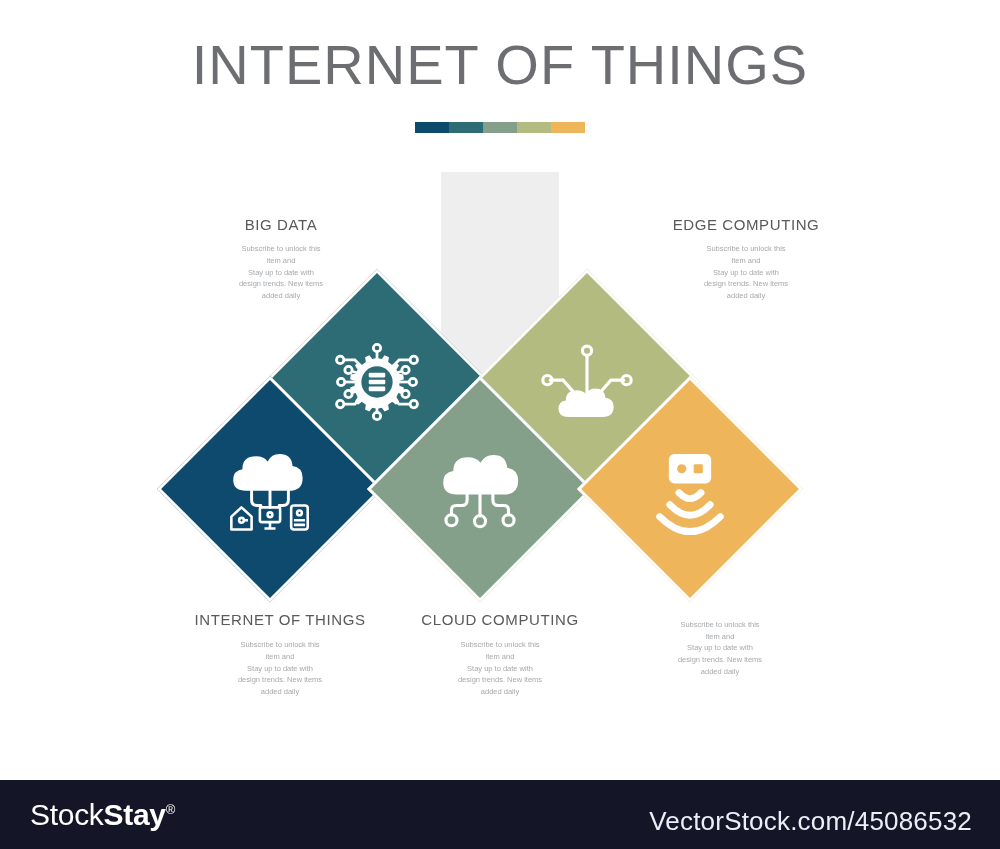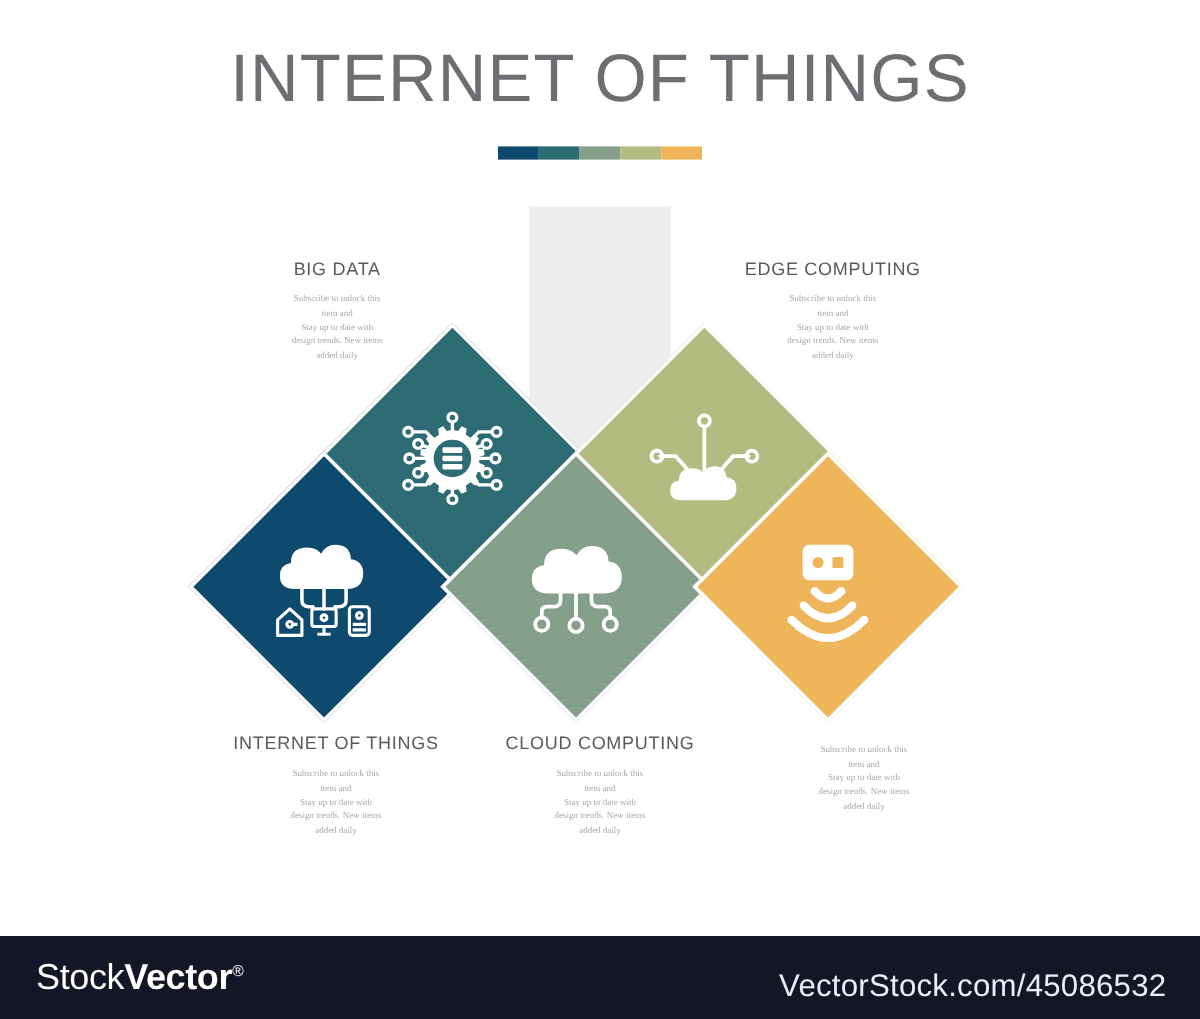--- a/index.html
+++ b/index.html
@@ -71,21 +71,20 @@
     font-weight:normal;
     letter-spacing:0.6px;
     color:#58595b;
     line-height:1.22;
   }
   .block .sub {
     margin-top:9px;
     font-size:7.5px;
     line-height:1.55;
     color:#a7a9ac;
-    font-family:Liberation Serif, serif;
   }
   .block.below .sub { margin-top:10px; }
 
   
   #footer {
     position:absolute;
     left:0; top:780px;
     width:1000px; height:69px;
     background:#141627;
   }
@@ -259,21 +258,21 @@
     <div class="hd">BIG DATA</div>
     <div class="sub">
       <div>Subscribe to unlock this</div>
       <div>item and</div>
       <div>Stay up to date with</div>
       <div>design trends. New items</div>
       <div>added daily</div>
     </div>
   </div>
 
-  <div class="block above" id="t-edge" style="left:589px; top:216px;">
+  <div class="block above" id="t-edge" style="left:641px; top:216px;">
     <div class="hd">EDGE COMPUTING</div>
     <div class="sub">
       <div>Subscribe to unlock this</div>
       <div>item and</div>
       <div>Stay up to date with</div>
       <div>design trends. New items</div>
       <div>added daily</div>
     </div>
   </div>
 
@@ -305,15 +304,15 @@
       <div>item and</div>
       <div>Stay up to date with</div>
       <div>design trends. New items</div>
       <div>added daily</div>
     </div>
   </div>
 
 </div>
 
 <div id="footer" style="background: rgb(20, 22, 39);">
-  <div id="logo"><span class="thin">Stock</span><span class="bold">Vector</span><span class="reg">®</span></div>
+  <div id="logo"><span class="thin">Stock</span><span class="bold">Stay</span><span class="reg">®</span></div>
   <div id="ref">VectorStock.com/45086532</div>
 </div>
 
 </body></html>

